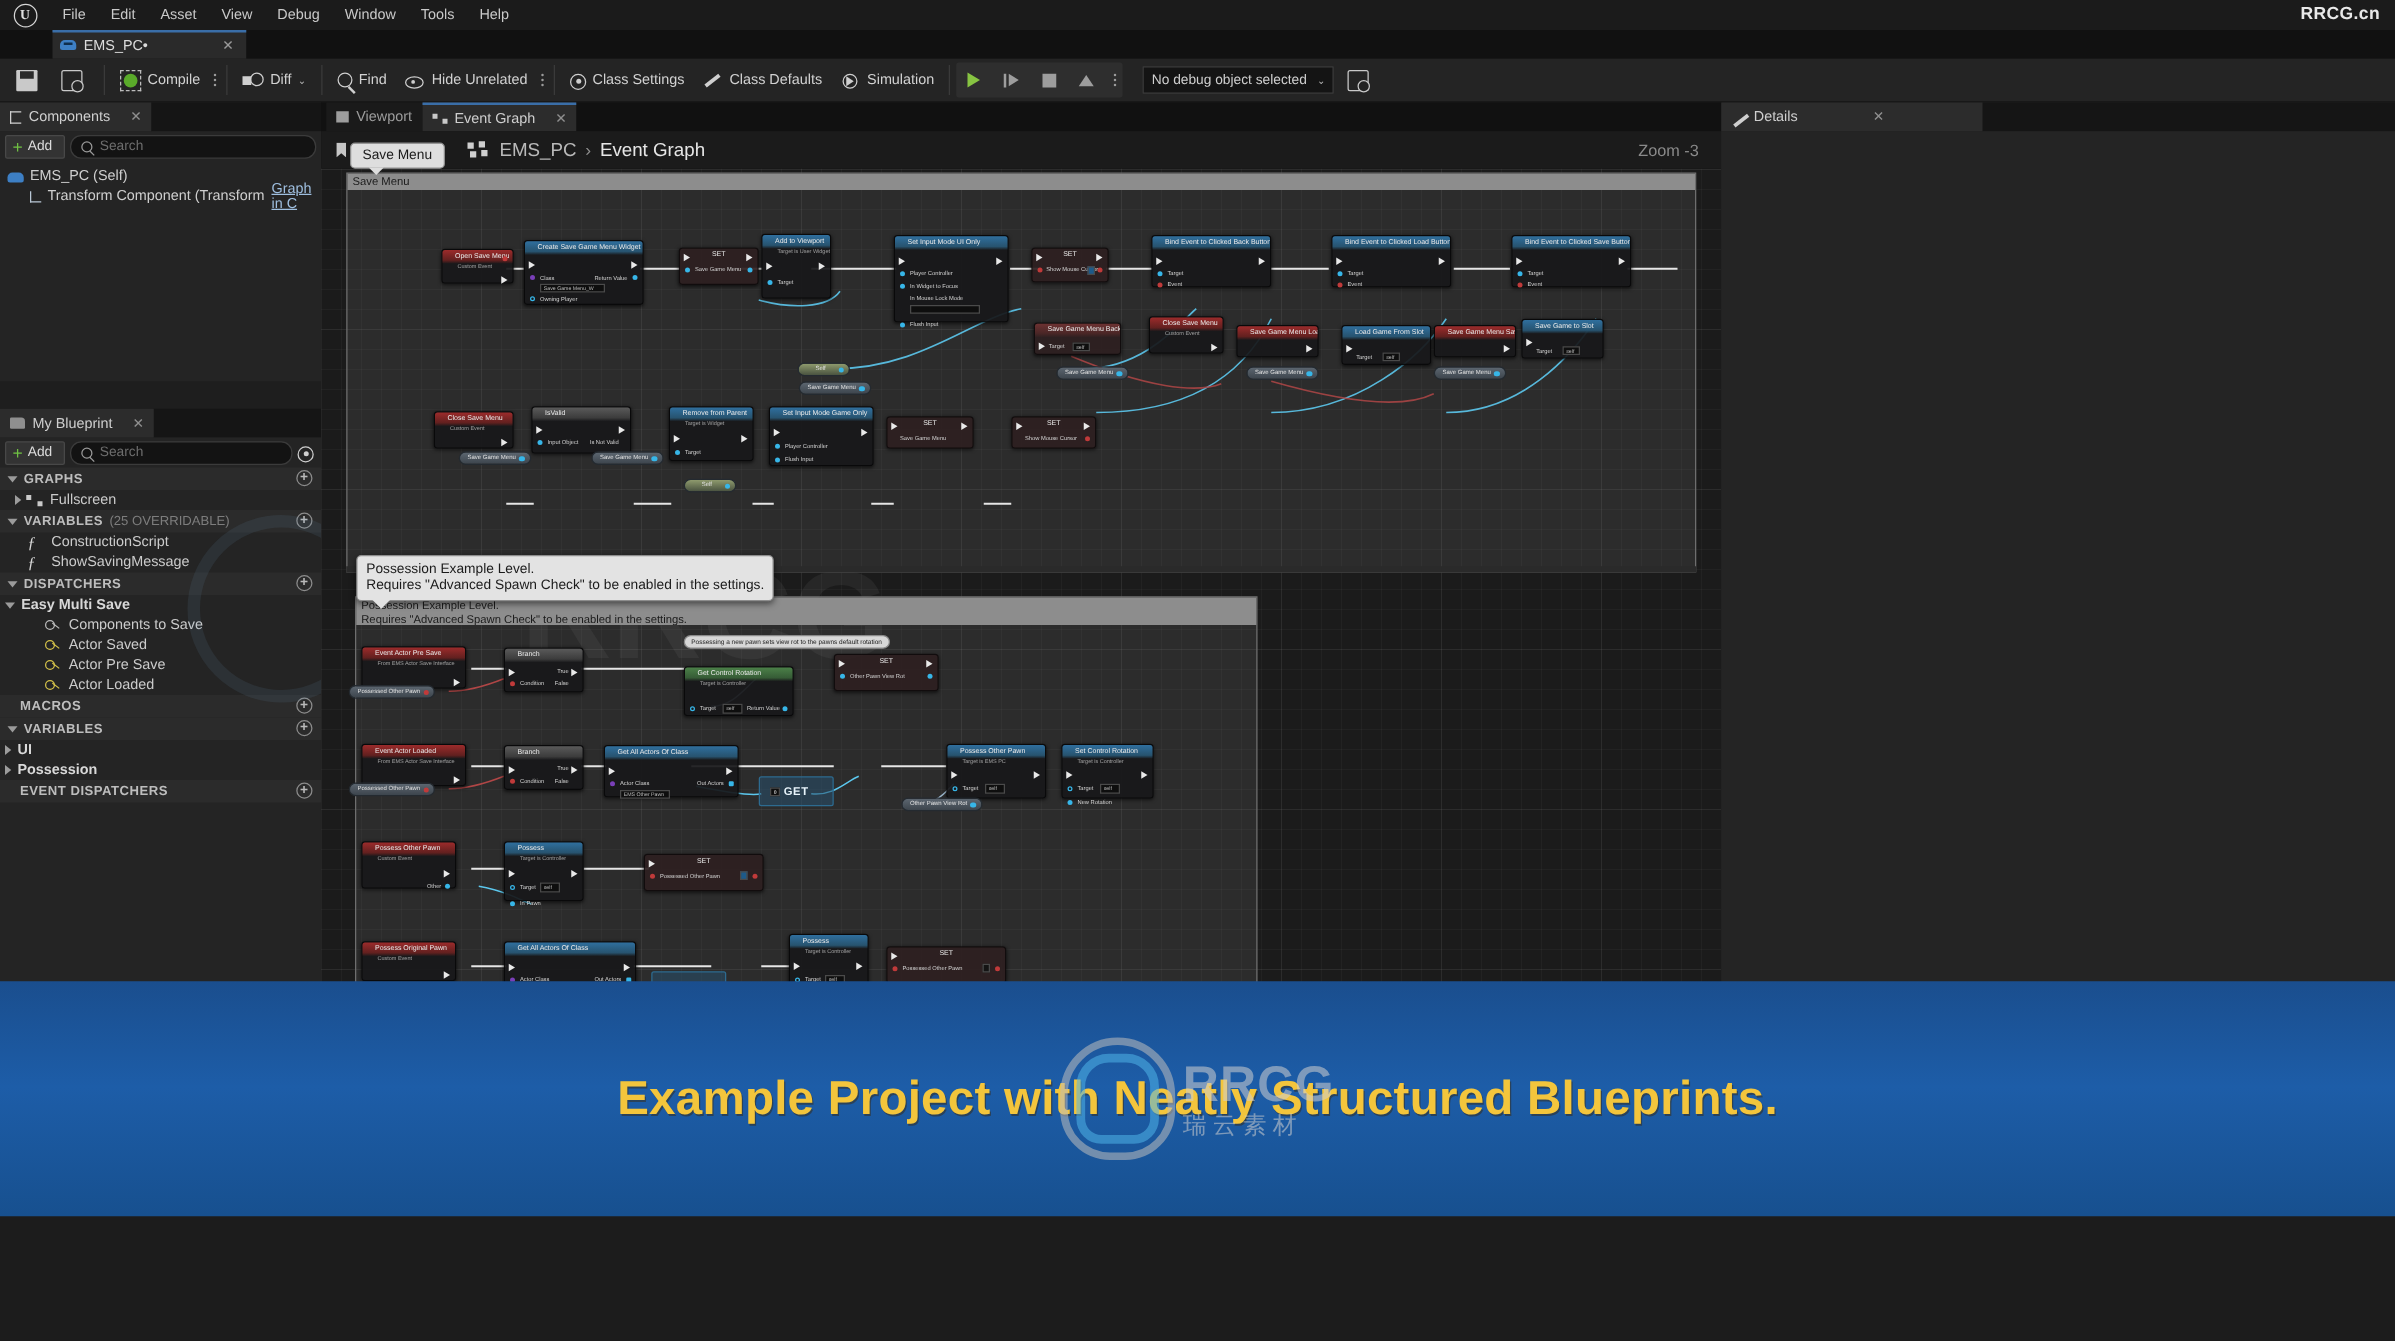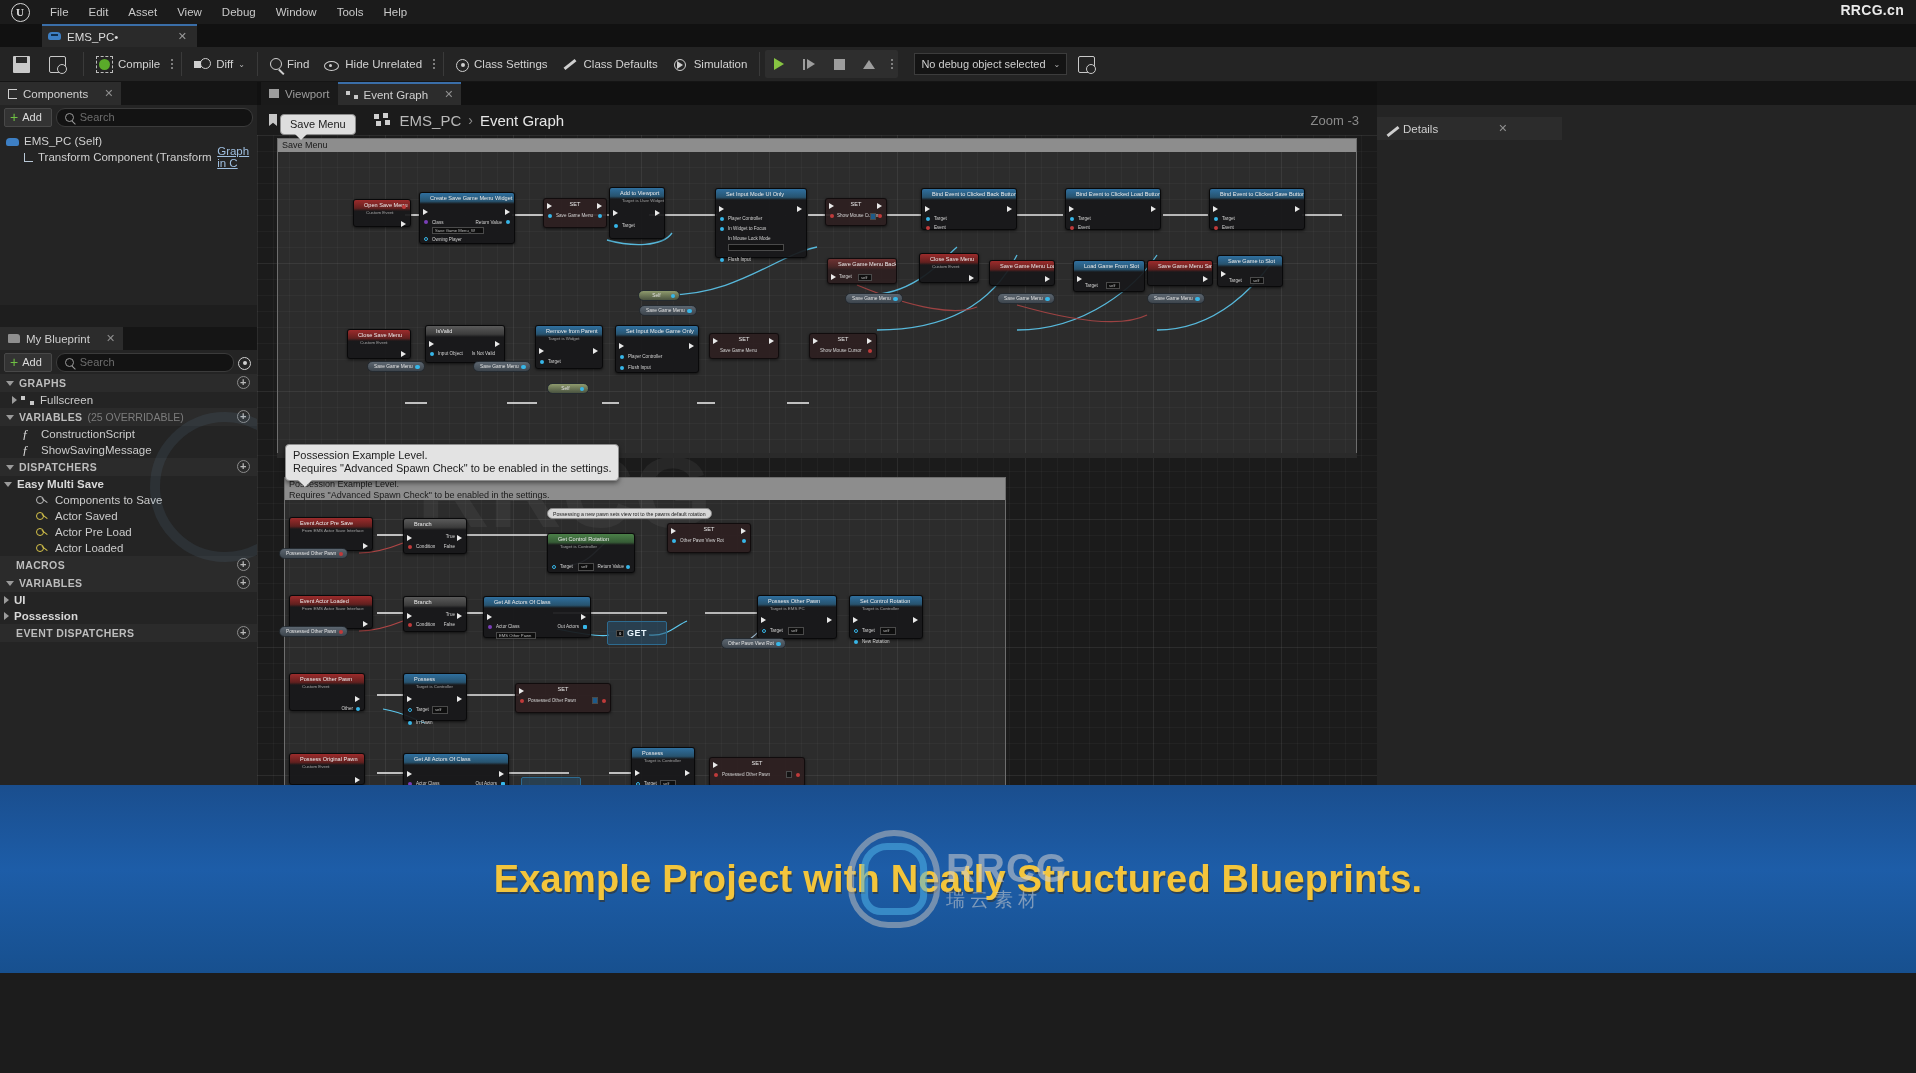--- a/index.html
+++ b/index.html
@@ -303,21 +303,21 @@
     border-left: 6px solid transparent; border-right: 6px solid transparent;
     border-top: 6px solid #dedede;
   }
 
   
   .right-col {
     position: absolute; left: 1377px; top: 82px; width: 539px; height: 731px;
     background: #1e1e1e;
   }
   .details-head { height: 23px; background: #151515; display: flex; }
-  .details-tab { width: 185px; margin-top: 35px; }
+  .details-tab { width: 209px; }
   .details-body { background: #242424; height: 708px; }
 
   
   .banner {
     position: absolute; left: 0; top: 785px; width: 1916px; height: 188px;
     background: linear-gradient(to bottom, #1a4e8e, #1d5da8 45%, #17508f);
     display: flex; align-items: center; justify-content: center;
   }
   .banner .caption {
     font-size: 38px; font-weight: bold; color: #f3c53c; letter-spacing: .2px;
@@ -555,21 +555,21 @@
         <div class="item-row l3">
           <span class="iico g-key grey"></span>
           <span>Components to Save</span>
         </div>
         <div class="item-row l3">
           <span class="iico g-key"></span>
           <span>Actor Saved</span>
         </div>
         <div class="item-row l3">
           <span class="iico g-key"></span>
-          <span>Actor Pre Load</span>
+          <span>Actor Pre Save</span>
         </div>
         <div class="item-row l3">
           <span class="iico g-key"></span>
           <span>Actor Loaded</span>
         </div>
 
         <div class="section-hdr" style="padding-left:16px;">
           <span>MACROS</span>
           <span class="plus-circ">+</span>
         </div>

